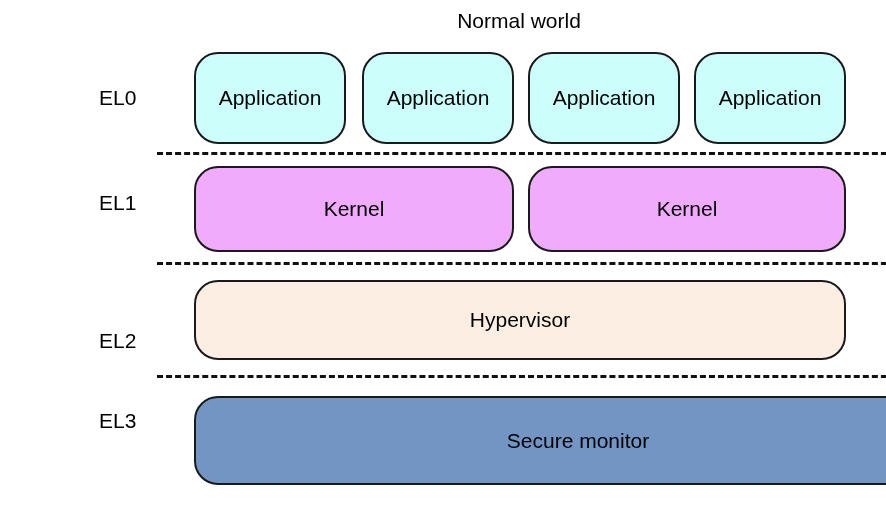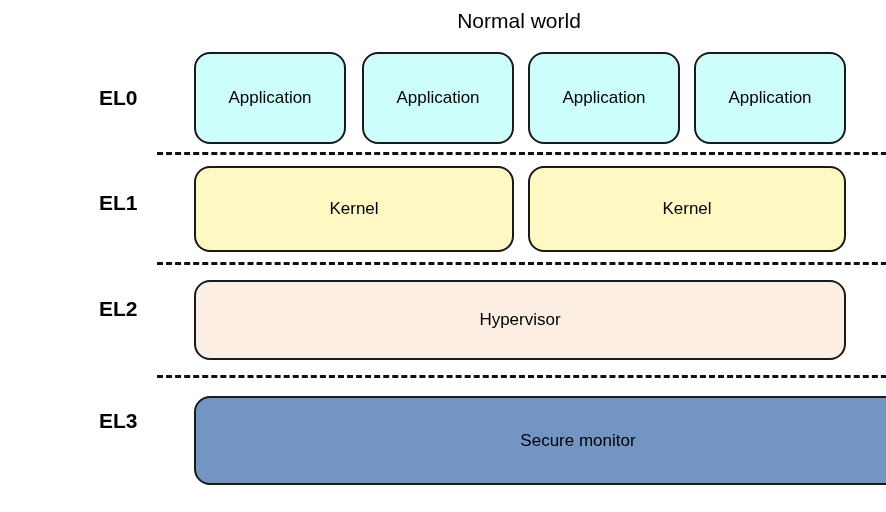--- a/index.html
+++ b/index.html
@@ -28,36 +28,35 @@
     font-size: 21px;
     white-space: nowrap;
   }
   .el-label {
     position: absolute;
     font-size: 21px;
     line-height: 1;
     color: #000000;
     white-space: nowrap;
     text-align: left;
-    font-weight: bold;
   }
   .box {
     position: absolute;
     box-sizing: border-box;
     border: 2px solid #1a1a1a;
-    border-radius: 16px;
+    border-radius: 24px;
     display: flex;
     align-items: center;
     justify-content: center;
-    font-size: 17px;
+    font-size: 21px;
     color: #000000;
     white-space: nowrap;
   }
   .box.app      { background: #CCFFFC; }
-  .box.kernel   { background: #fef9c3; justify-content: center; }
+  .box.kernel   { background: #f0abfc; justify-content: center; }
   .box.hyper    { background: #FCEEE2; }
   .box.monitor  { background: #7295C4; }
   .divider {
     position: absolute;
     height: 0;
     border-top: 3px dashed #111111;
   }
 </style>
 </head>
 <body>
@@ -91,21 +90,21 @@
   <div class="box kernel" style="left:150px; top:166px; width:320px; height:86px;">
     <span>Kernel</span>
   </div>
 
   <div class="box kernel" style="left:484px; top:166px; width:318px; height:86px;">
     <span>Kernel</span>
   </div>
 
   <div class="divider" style="left:113px; top:262px; width:748px;"></div>
 
-  <div class="el-label" style="left:55px; top:298px;">EL2</div>
+  <div class="el-label" style="left:55px; top:330px;">EL2</div>
 
   <div class="box hyper" style="left:150px; top:280px; width:652px; height:80px;">
     <span>Hypervisor</span>
   </div>
 
   <div class="divider" style="left:113px; top:375px; width:748px;"></div>
 
   <div class="el-label" style="left:55px; top:410px;">EL3</div>
 
   <div class="box monitor" style="left:150px; top:396px; width:768px; height:89px;">

